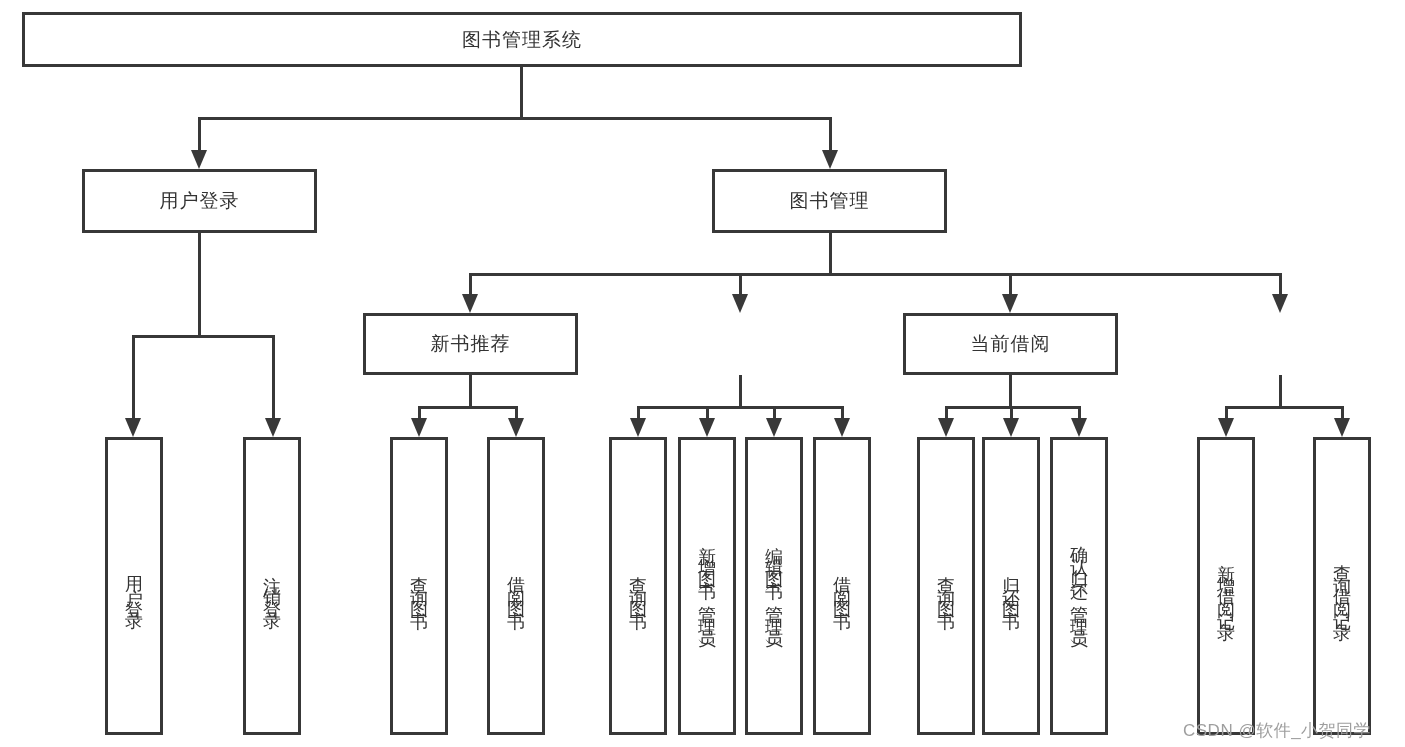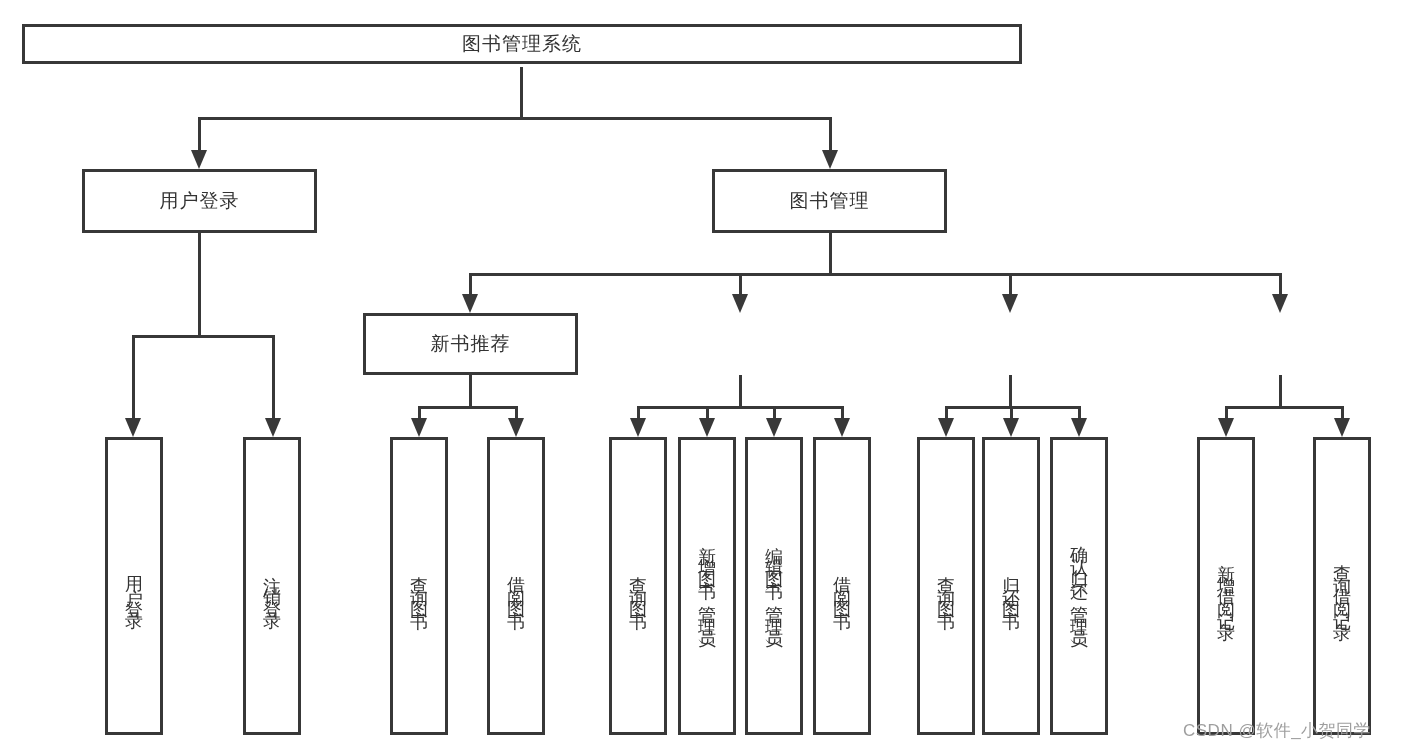--- a/index.html
+++ b/index.html
@@ -27,33 +27,36 @@
   .watermark{
     position:absolute;left:1183px;top:719px;font-size:17px;
     color:#9e9e9e;letter-spacing:0.5px;white-space:nowrap;
   }
 </style>
 </head>
 <body>
 
 <div class="canvas">
 
-  <div class="node h" style="left:22px;top:24px;width:1000px;height:40px">
+  <div class="node h" style="left:22px;top:12px;width:1000px;height:55px">
     <span>图书管理系统</span>
   </div>
 
   <div class="node h" style="left:82px;top:169px;width:235px;height:64px">
     <span>用户登录</span>
   </div>
   <div class="node h" style="left:363px;top:313px;width:215px;height:62px">
     <span>新书推荐</span>
   </div>
 
   <div class="node h" style="left:712px;top:169px;width:235px;height:64px">
     <span>图书管理</span>
+  </div>
+  <div class="node h" style="left:903px;top:313px;width:215px;height:62px">
+    <span>当前借阅</span>
   </div>
 
   <div class="node v" style="left:105px;top:437px;width:58px;height:298px">
     <span>用户登录</span>
   </div>
   <div class="node v" style="left:243px;top:437px;width:58px;height:298px">
     <span>注销登录</span>
   </div>
 
   <div class="node v" style="left:390px;top:437px;width:58px;height:298px">

